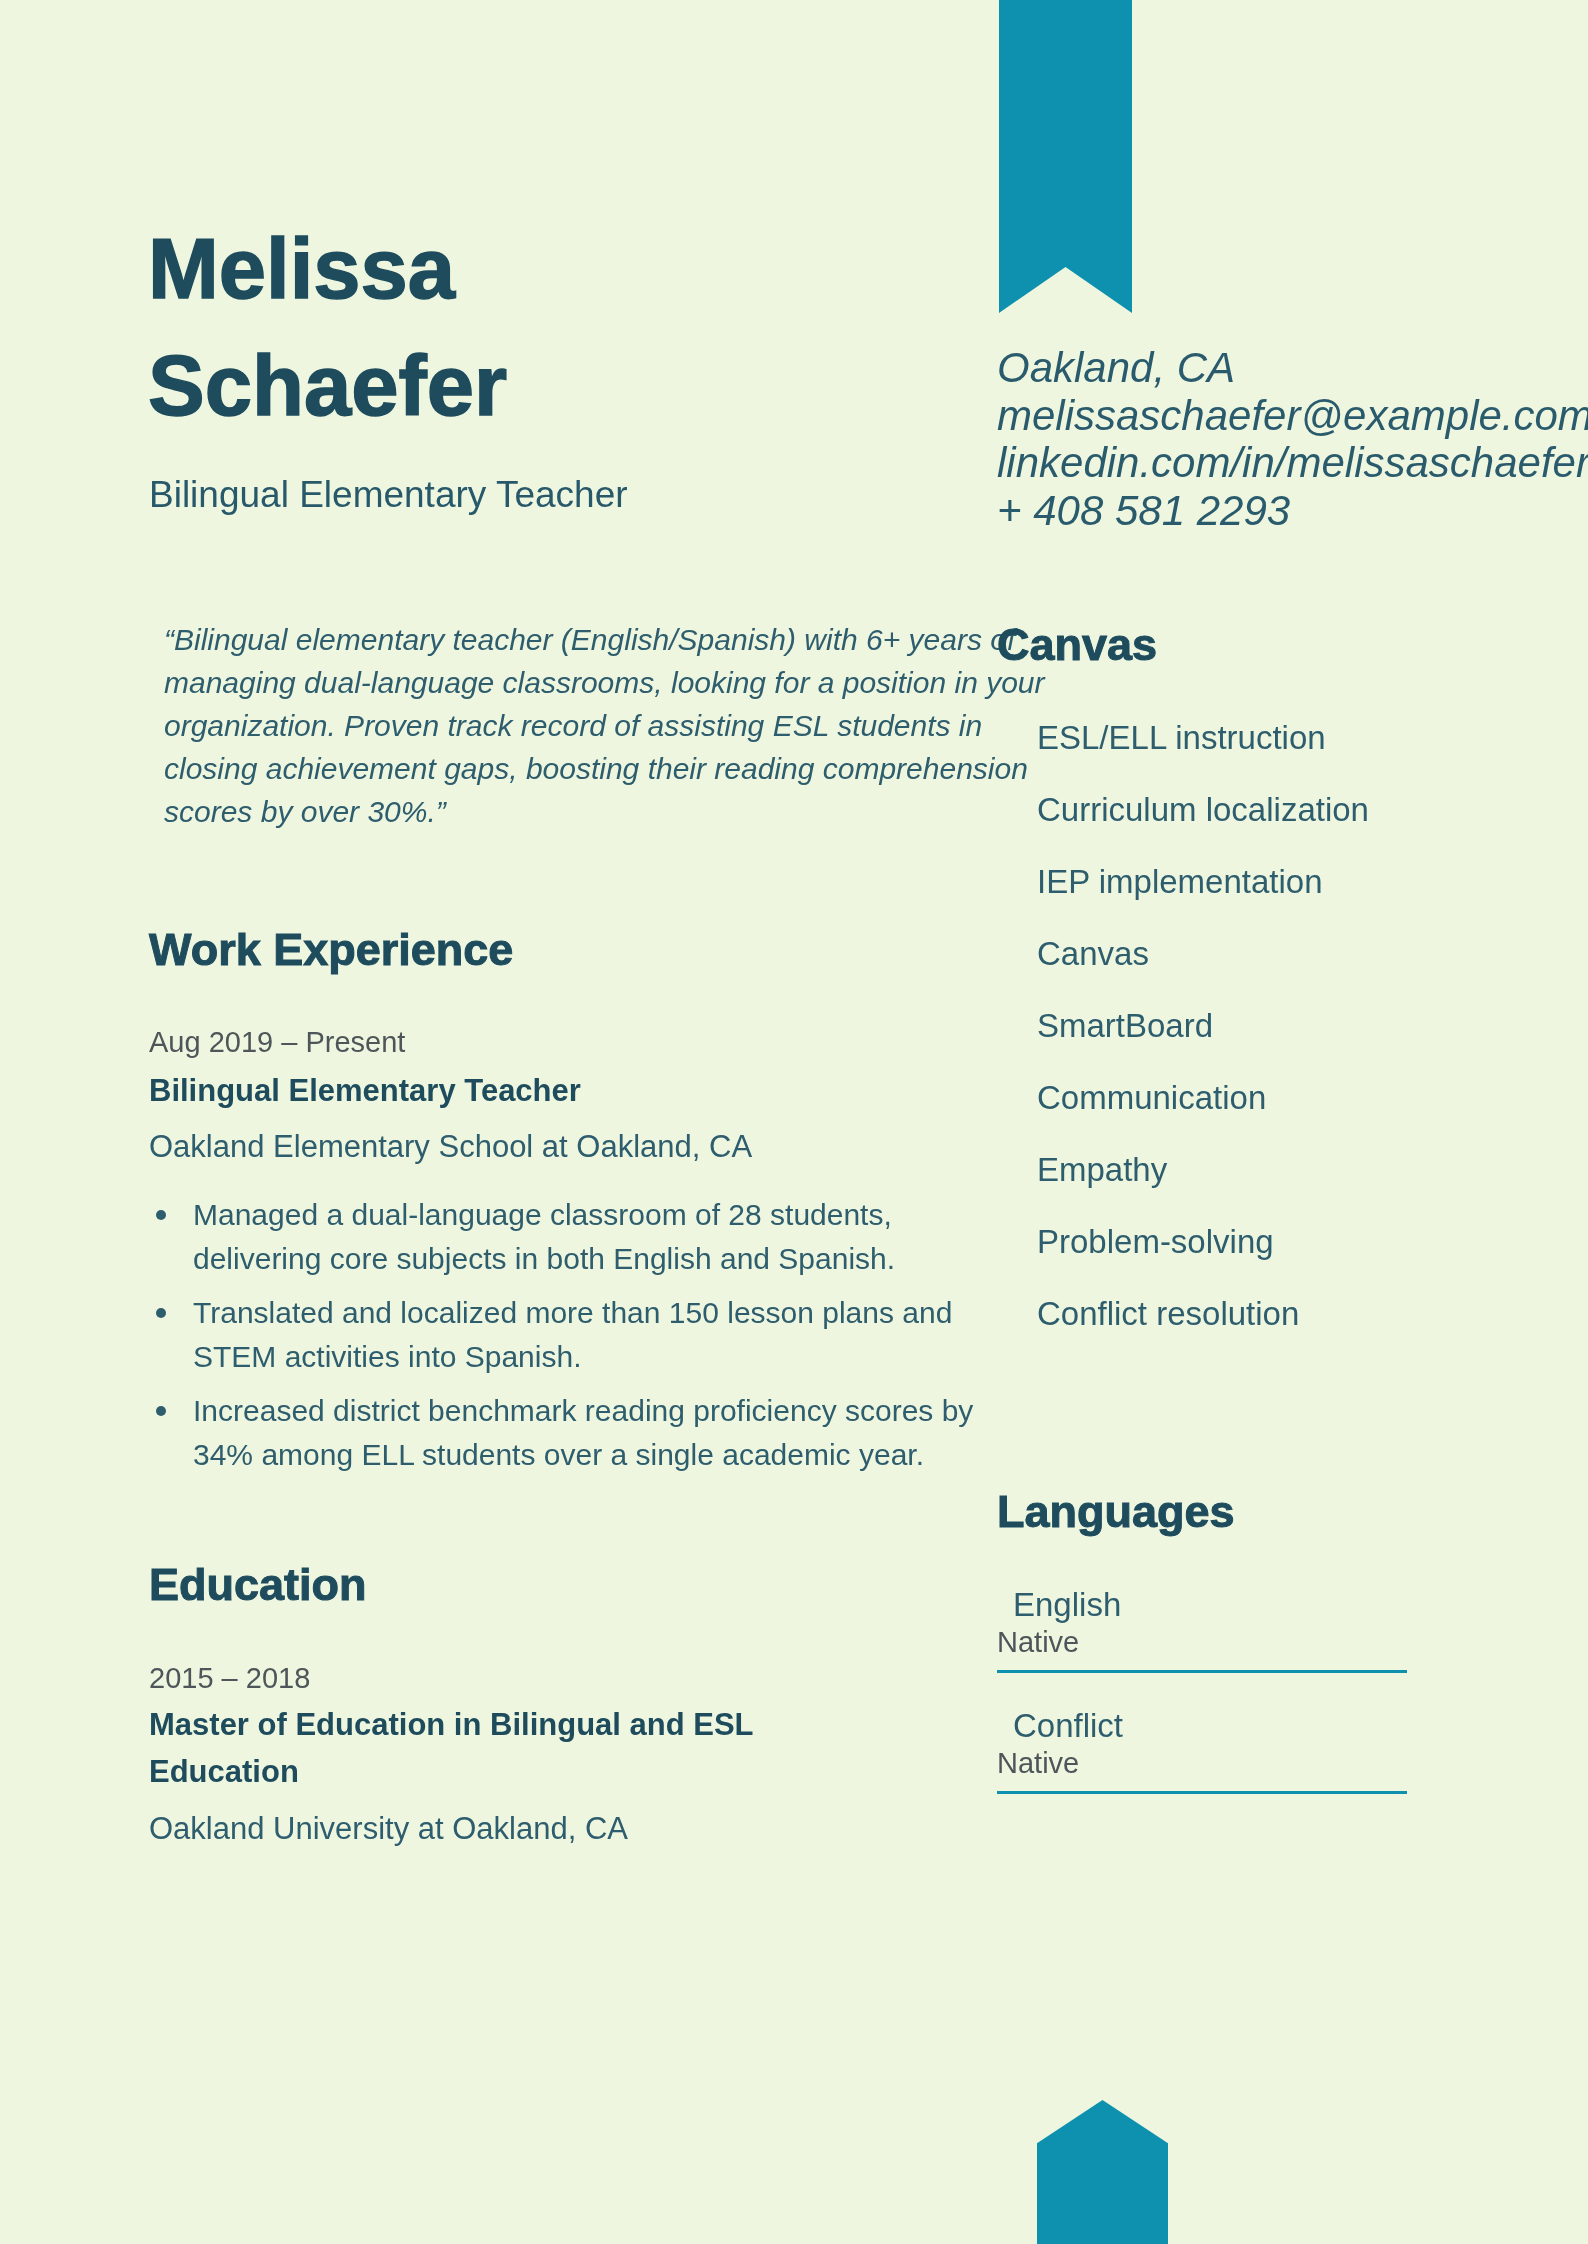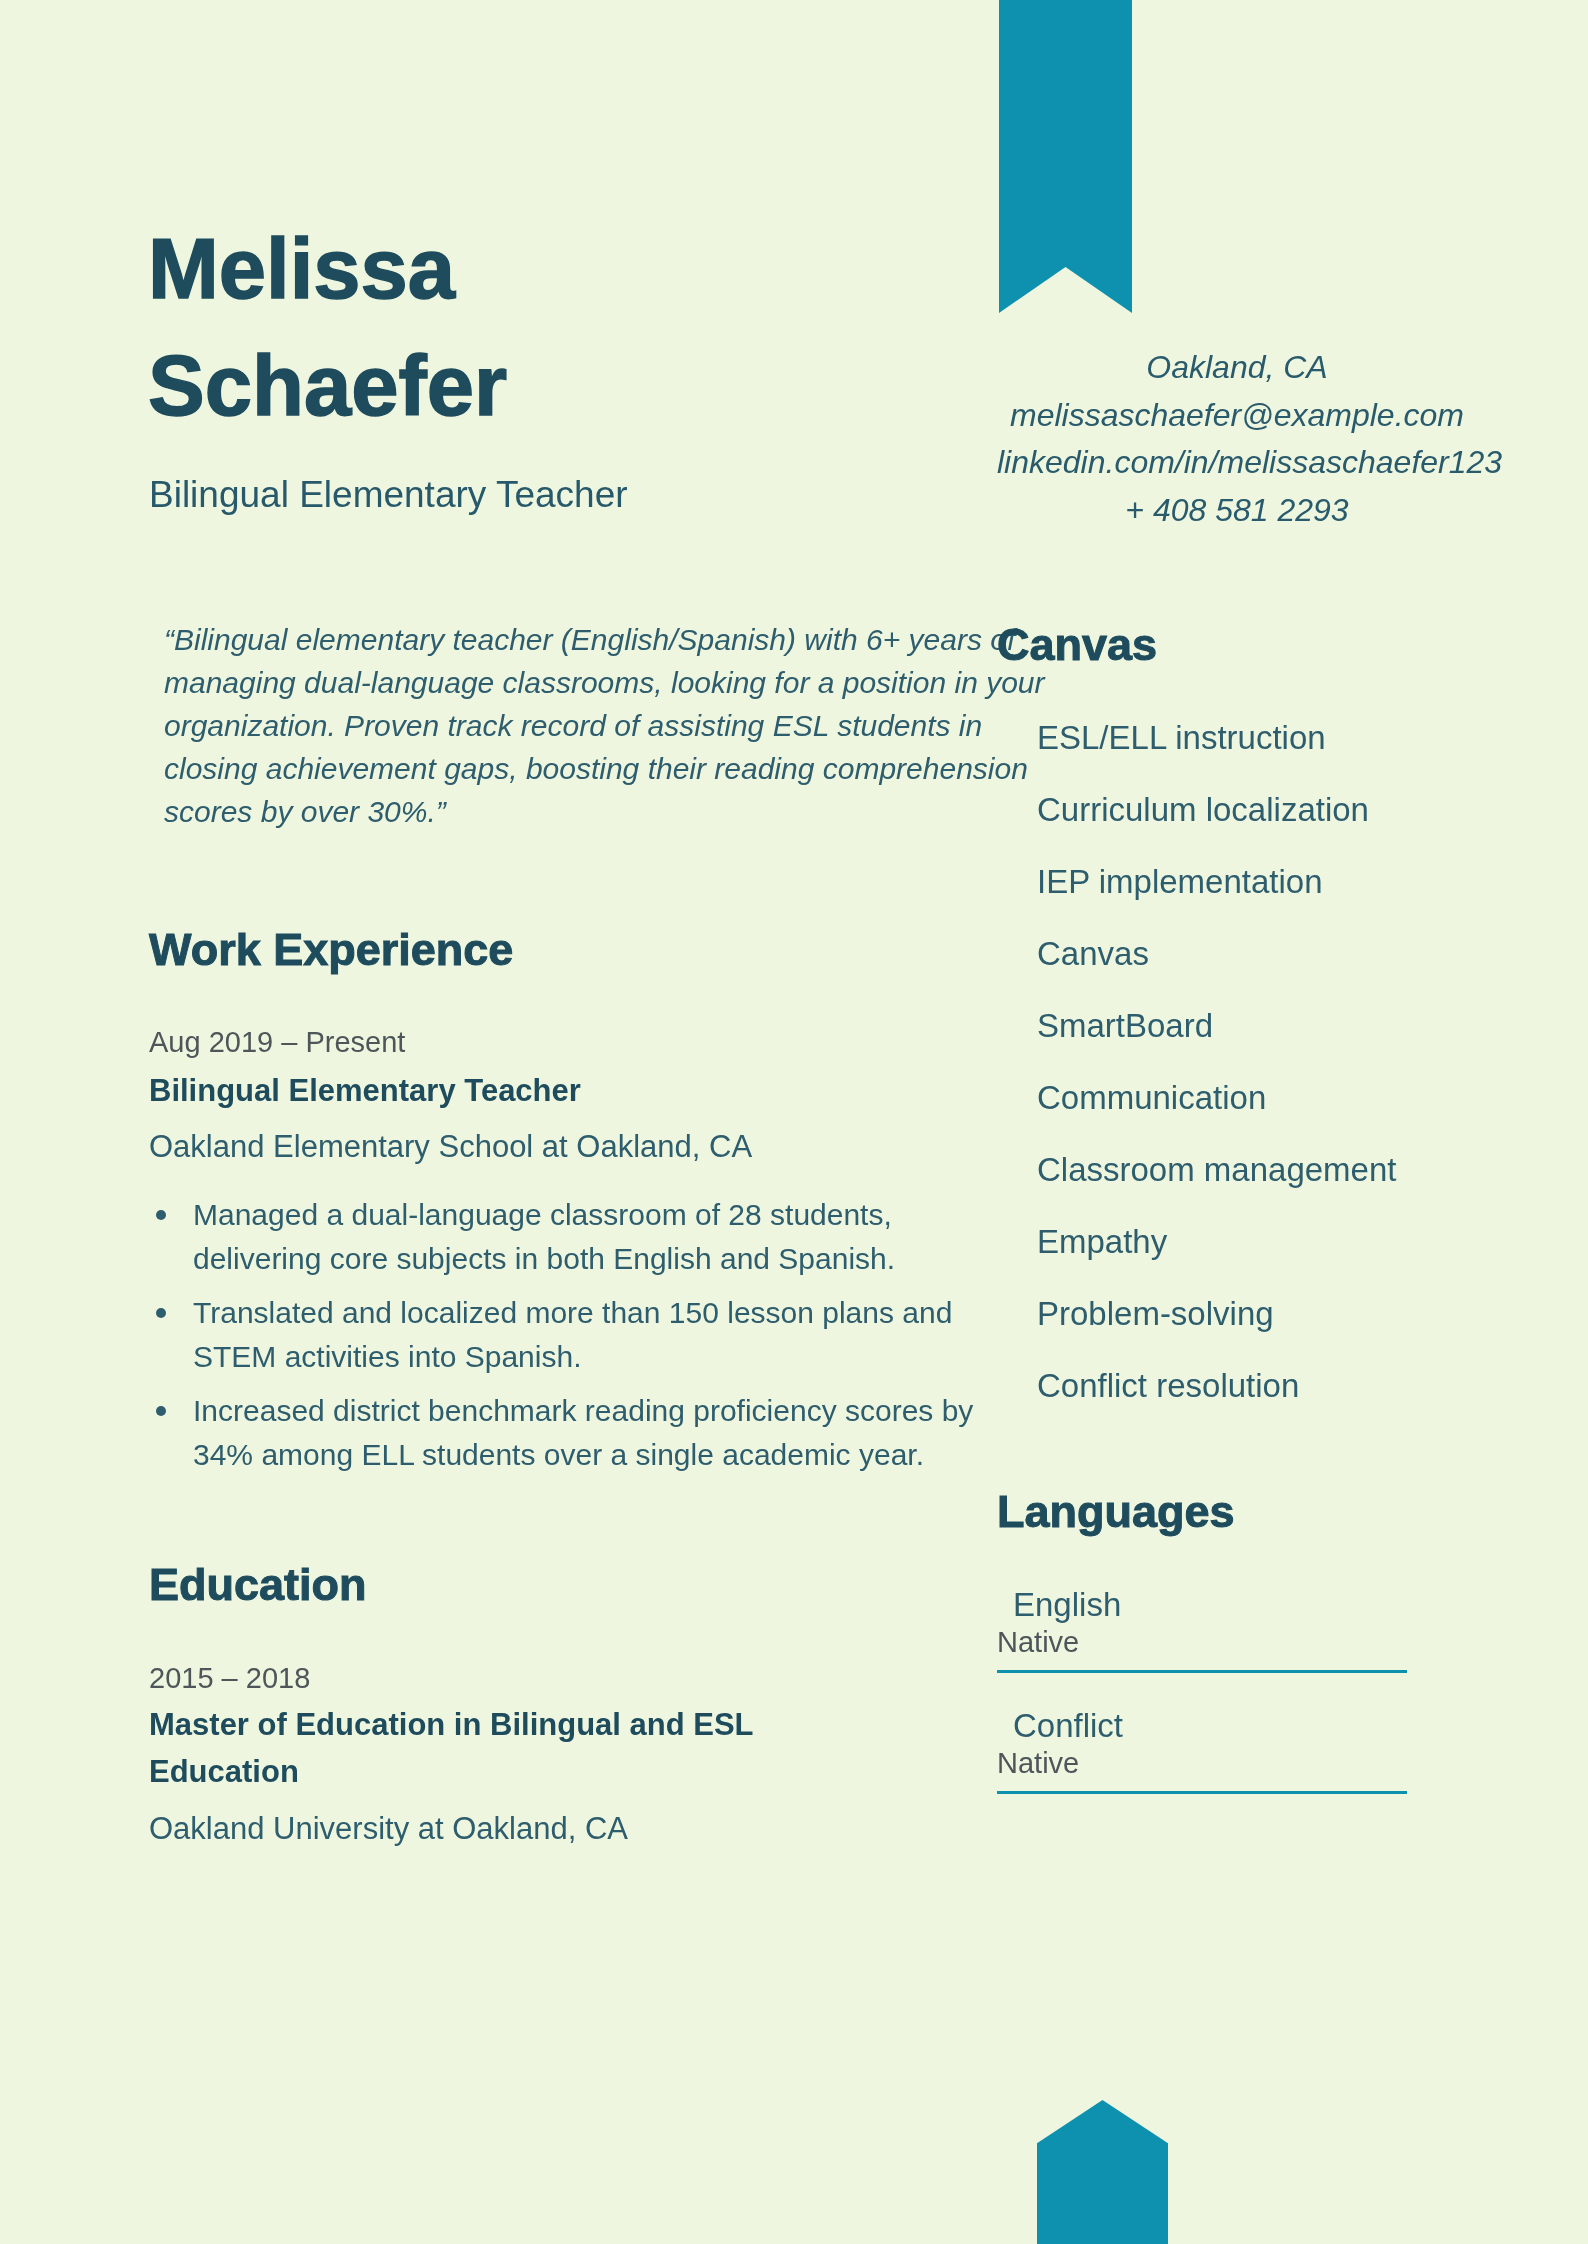--- a/index.html
+++ b/index.html
@@ -40,21 +40,21 @@
   .headline{
     position:absolute;left:149px;top:473px;
     font-size:37px;line-height:44px;color:#27596a;
   }
   .summary{
     position:absolute;left:149px;top:618px;width:900px;
     font-size:30px;line-height:43px;font-style:italic;color:var(--body);margin-left:15px;
   }
   .contact{
     position:absolute;left:997px;top:344px;width:480px;
-    font-size:32px;line-height:47.5px;font-style:italic;color:#2a5b6c;text-align:center;
+    font-size:42px;line-height:47.5px;font-style:italic;color:#2a5b6c;
   }
   .section-heading{
     font-size:45px;line-height:54px;font-weight:700;color:var(--ink);
     -webkit-text-stroke:1px var(--ink);
     position:absolute;
   }
   #work-heading{left:149px;top:923px;}
   #education-heading{left:149px;top:1558px;}
   #skills-heading{left:997px;top:618px;}
   #languages-heading{left:997px;top:1485px;}
@@ -129,21 +129,20 @@
   <div class="edu-school">Oakland University at Oakland, CA</div>
 
   <div class="section-heading" id="skills-heading">Canvas</div>
   <ul class="skills-list">
     <li>ESL/ELL instruction</li>
     <li>Curriculum localization</li>
     <li>IEP implementation</li>
     <li>Canvas</li>
     <li>SmartBoard</li>
     <li>Communication</li>
-    <li>Classroom management</li>
     <li>Empathy</li>
     <li>Problem-solving</li>
     <li>Conflict resolution</li>
   </ul>
 
   <div class="section-heading" id="languages-heading">Languages</div>
 
   <div class="language" id="language-0">
     <div class="lang-name">English</div>
     <div class="lang-level">Native</div>

